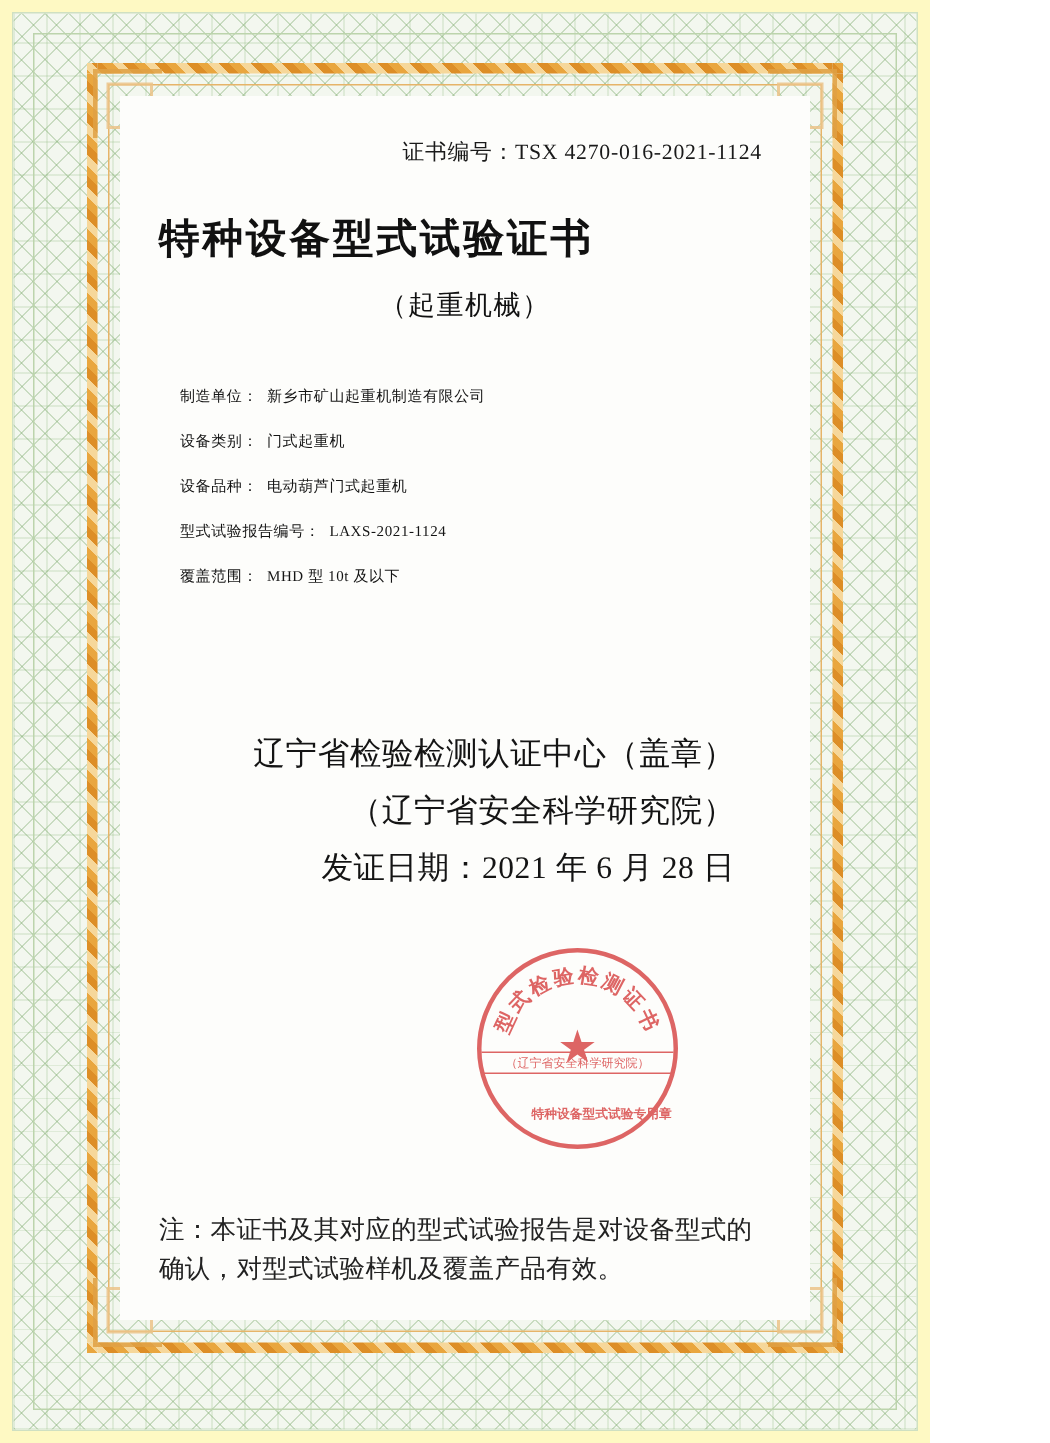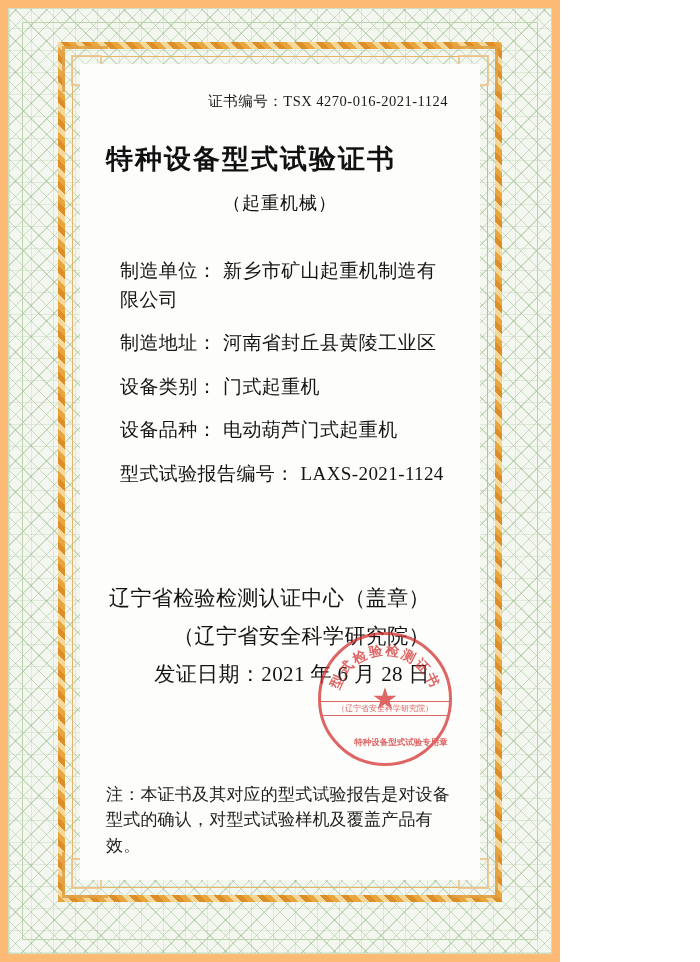--- a/index.html
+++ b/index.html
@@ -9,23 +9,23 @@
   body {
     width: 700px;
     height: 962px;
     background: #ffffff;
     font-family: "Liberation Serif", serif;
     overflow: hidden;
   }
 
   .certificate {
     position: relative;
-    width: 560px;
+    width: 620px;
     height: 962px;
-    background: #fdba74;
+    background: #fef9c3;
     box-sizing: border-box;
   }
 
   
   .border-outer {
     position: absolute;
     left: 8px;
     top: 8px;
     right: 8px;
     bottom: 8px;
@@ -130,21 +130,21 @@
     letter-spacing: 1px;
     margin-top: 14px;
     font-family: "DejaVu Serif", "Liberation Serif", serif;
   }
 
   .fields {
     margin-top: 42px;
     margin-left: 14px;
   }
   .field-row {
-    font-size: 19px;
+    font-size: 10px;
     color: #141414;
     margin-bottom: 15px;
     line-height: 1.5;
     letter-spacing: 0.4px;
   }
   .field-label {
     display: inline;
   }
   .field-value {
     display: inline;
@@ -266,30 +266,30 @@
     </div>
 
     <div class="title">特种设备型式试验证书</div>
     <div class="subtitle">（起重机械）</div>
 
     <div class="fields">
       <div class="field-row">
         <span class="field-label">制造单位：</span><span class="field-value">新乡市矿山起重机制造有限公司</span>
       </div>
       <div class="field-row">
-        <span class="field-label">制造地址：</span><span class="field-value">河南省封丘县黄陵工业区</span>
-      </div>
-      <div class="field-row">
         <span class="field-label">设备类别：</span><span class="field-value">门式起重机</span>
       </div>
       <div class="field-row">
         <span class="field-label">设备品种：</span><span class="field-value">电动葫芦门式起重机</span>
       </div>
       <div class="field-row">
         <span class="field-label">型式试验报告编号：</span><span class="field-value">LAXS-2021-1124</span>
+      </div>
+      <div class="field-row">
+        <span class="field-label">覆盖范围：</span><span class="field-value">MHD 型 10t 及以下</span>
       </div>
     </div>
 
 
     <div class="signature">
       <div class="sig-line">辽宁省检验检测认证中心（盖章）</div>
       <div class="sig-line">（辽宁省安全科学研究院）</div>
       <div class="sig-line">
         <span>发证日期：</span><span>2021 年 6 月 28 日</span>
       </div>

